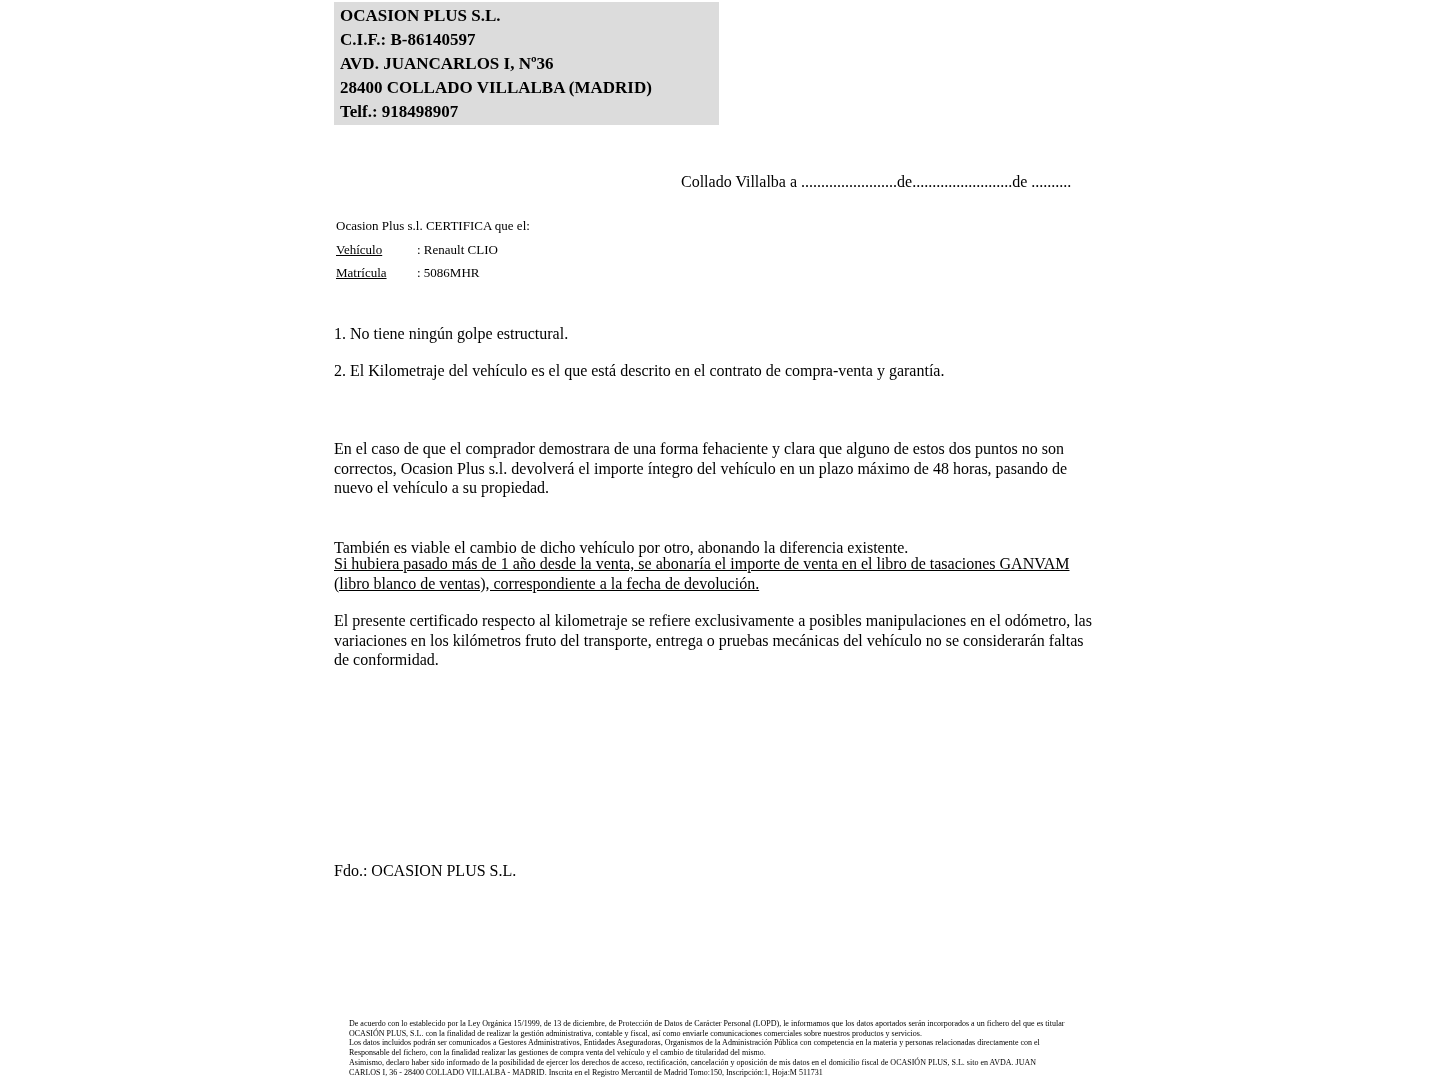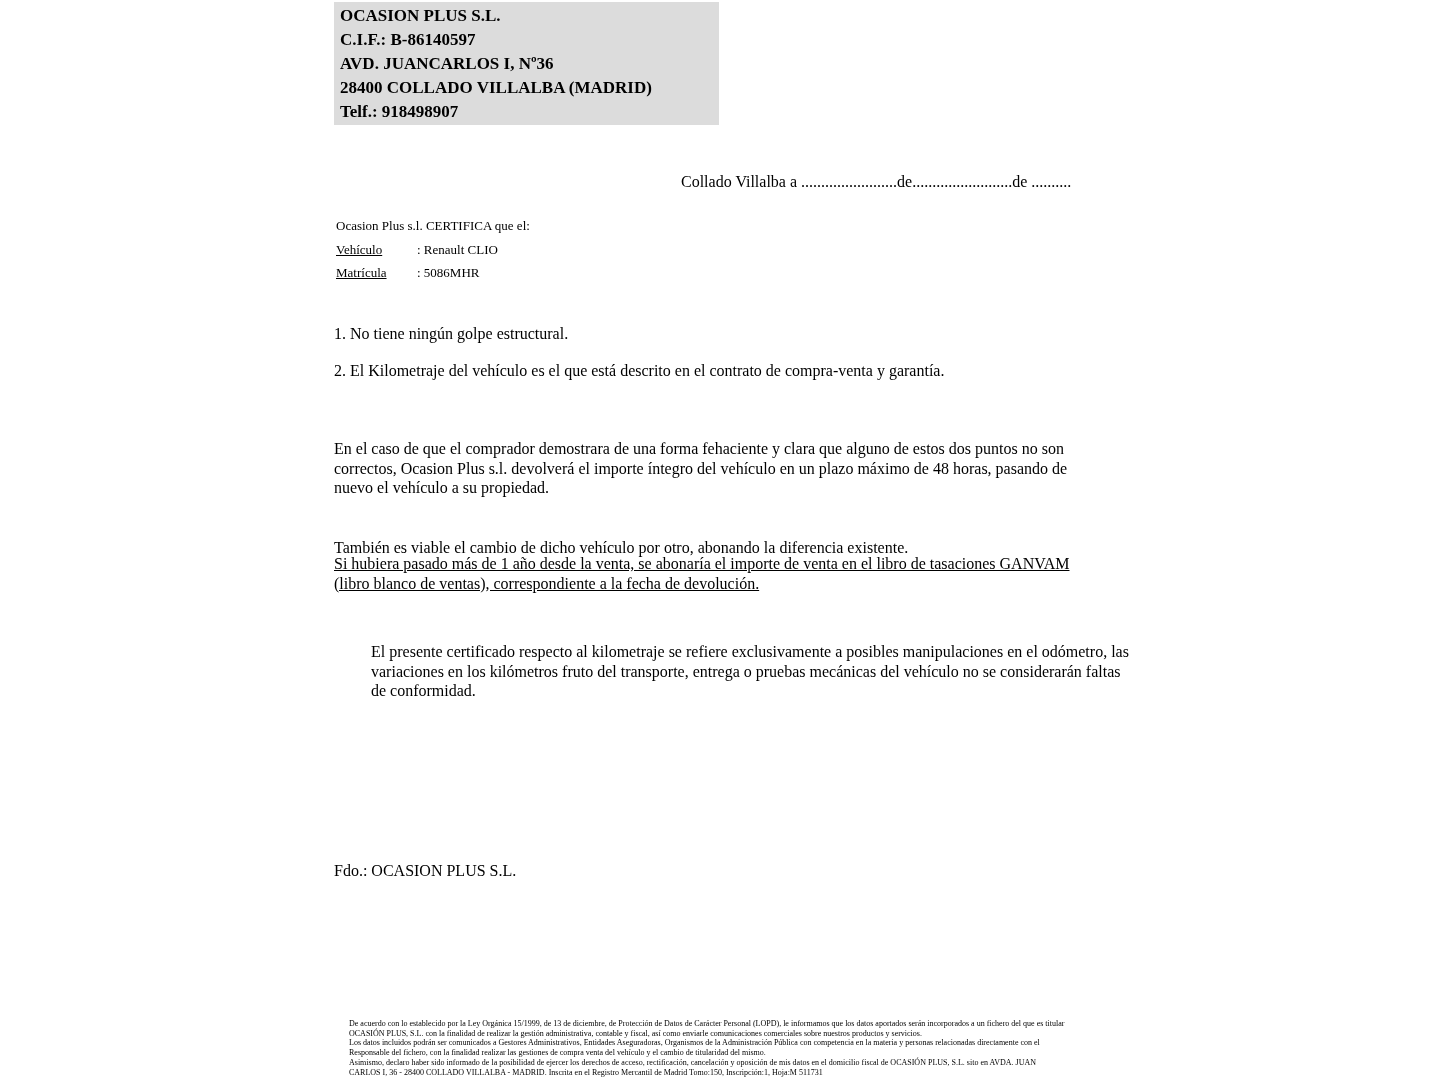--- a/index.html
+++ b/index.html
@@ -56,21 +56,21 @@
     font-size: 16px;
     line-height: 19.6px;
   }
   .point-1 { left: 334px; top: 324px; white-space: nowrap; }
   .point-2 { left: 334px; top: 361px; white-space: nowrap; }
 
   .para { left: 334px; width: 762px; }
   .para-1 { top: 439px; }
   .para-2 { top: 538px; font-family: Liberation Serif, serif; }
   .para-3 { top: 554px; text-decoration: underline; }
-  .para-4 { top: 642px; margin-left: 37px; }
+  .para-4 { top: 611px; }
 
   .signature {
     left: 334px;
     top: 861px;
     font-size: 16px;
     line-height: 19.6px;
     white-space: nowrap;
   }
 
   

